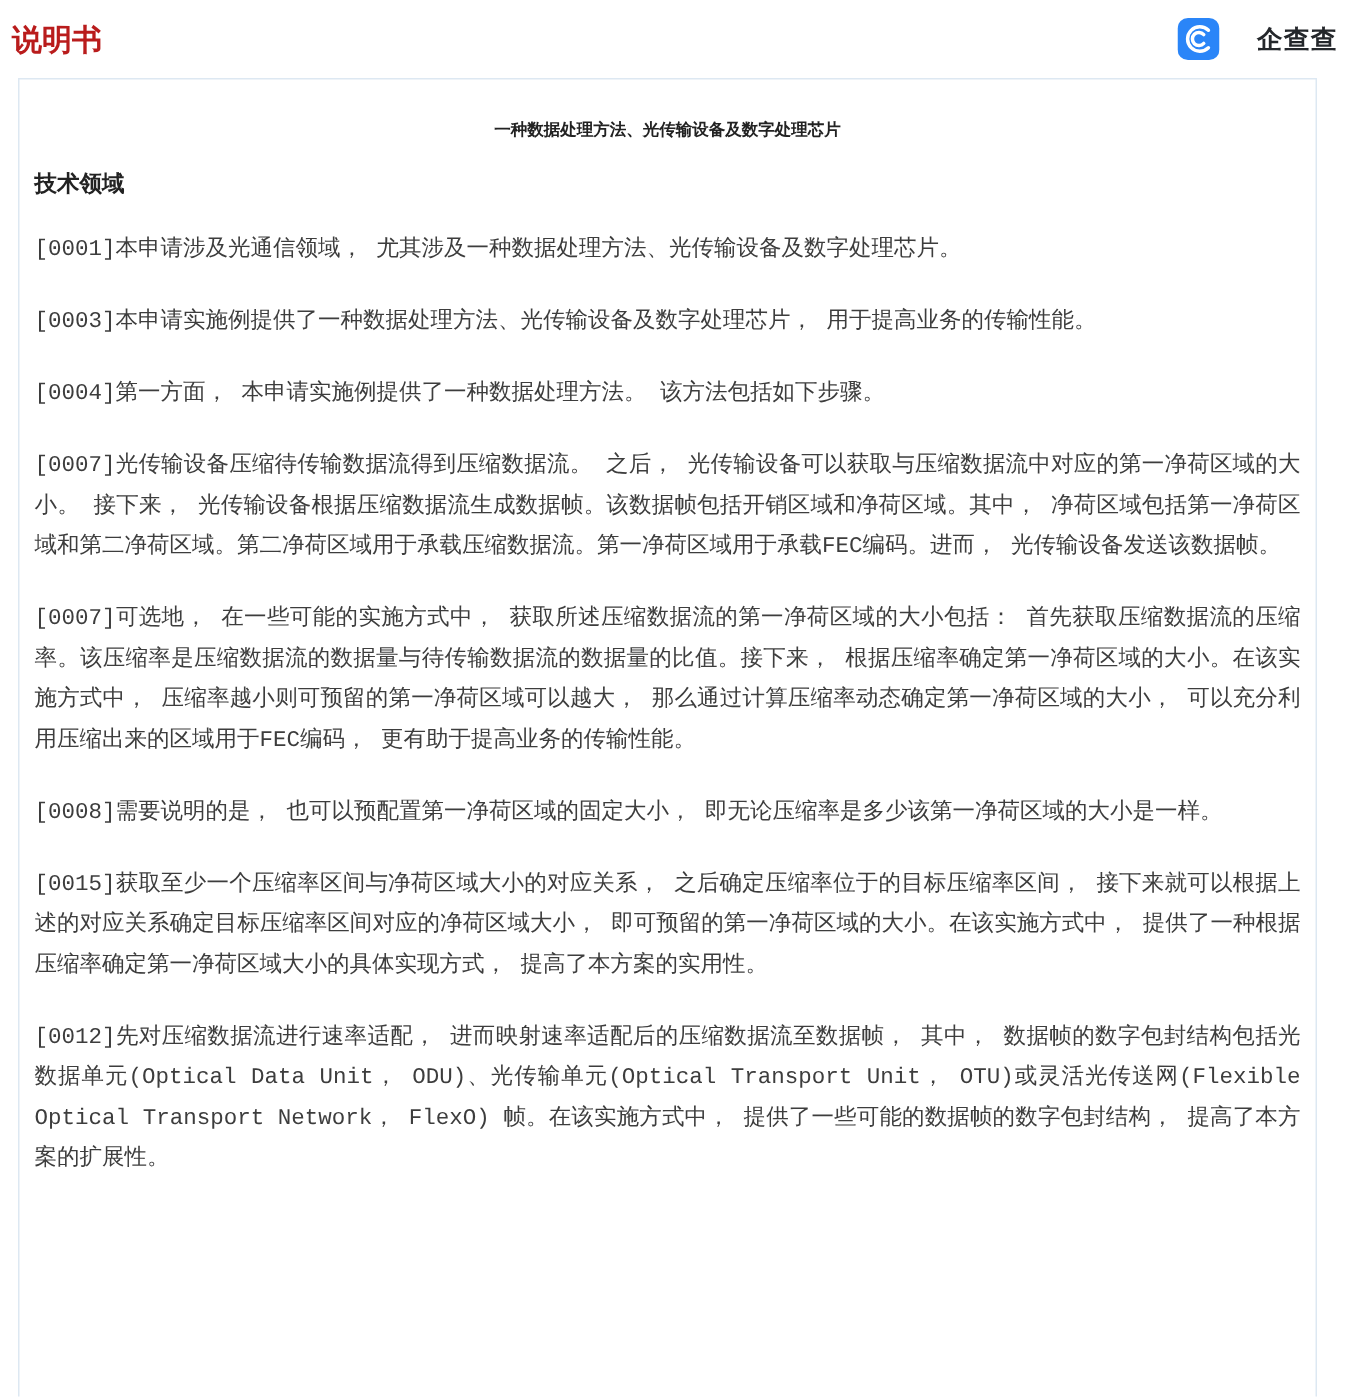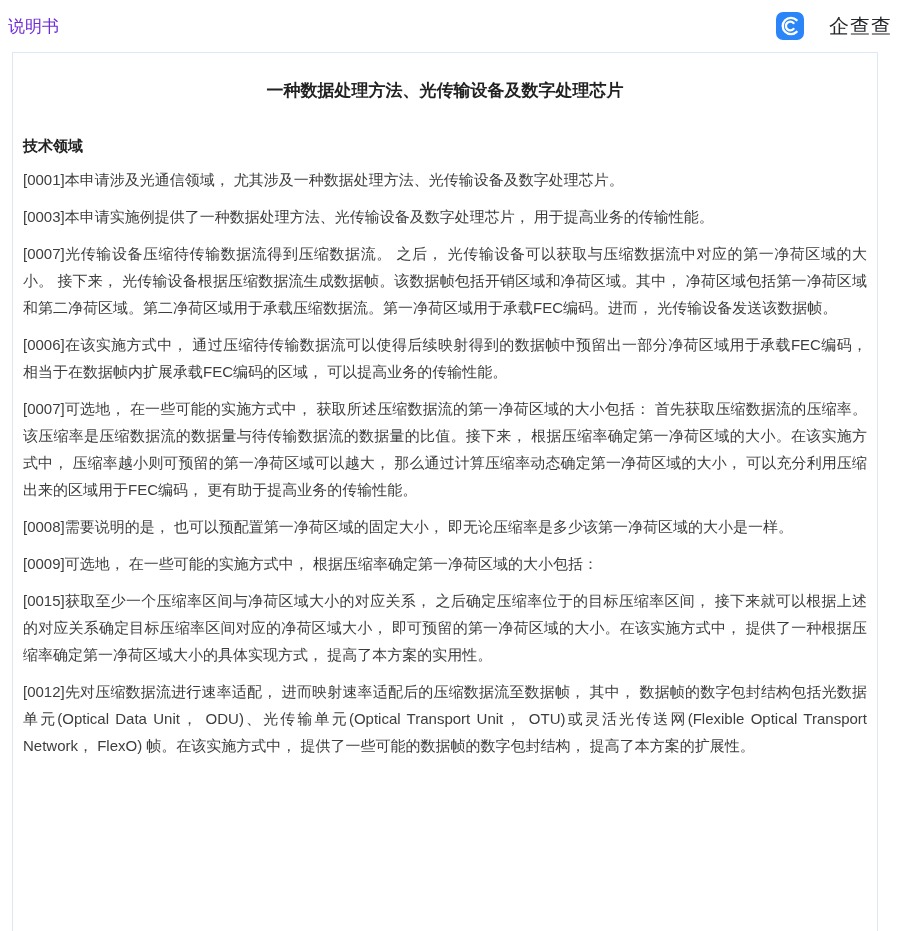--- a/index.html
+++ b/index.html
@@ -14,68 +14,69 @@
     font-family: "Liberation Sans", sans-serif;
   }
   .topbar {
     height: 52px;
     display: flex;
     align-items: center;
     justify-content: space-between;
     padding: 0 12px 0 8px;
   }
   .doc-type {
-    font-size: 17px;
-    font-weight: normal;
-    color: #6d28d9;
+    font-size: 20px;
+    font-weight: bold;
+    color: #b91c1c;
   }
   .logo {
     display: flex;
     align-items: center;
     gap: 5px;
     cursor: pointer;
   }
   .logo-icon {
     display: inline-flex;
     width: 28px;
     height: 28px;
   }
   .logo-text {
-    font-size: 20px;
-    font-weight: 400;
+    font-size: 17px;
+    font-weight: 700;
     color: #24272b;
     letter-spacing: 1px;
     margin-left: 20px;
   }
   .content {
     margin: 0 26px 0 12px;
     border: 1px solid #dde8f2;
     padding: 14px 10px 24px 10px;
     background: #ffffff;
     min-height: 900px;
   }
   .title {
     text-align: center;
-    font-size: 17px;
+    font-size: 11px;
     font-weight: bold;
     color: #222222;
     margin: 12px 0 10px 0;
   }
   .sec-heading {
     font-size: 15px;
     font-weight: bold;
     color: #222222;
-    margin: 35px 0 3px 0;
+    margin: 19px 0 3px 0;
   }
   .para {
     font-size: 15px;
     line-height: 27px;
     color: #3d3d3d;
     text-align: justify;
-    margin: 10px 0;
+    margin: 21px 0;
+    font-family: Liberation Mono, monospace;
   }
 </style>
 </head>
 <body>
 
 <div class="page">
 
   <header class="topbar">
     <div class="doc-type">说明书</div>
 
@@ -90,23 +91,22 @@
       <span class="logo-text">企查查</span>
     </div>
   </header>
 
   <main class="content">
     <h1 class="title">一种数据处理方法、光传输设备及数字处理芯片</h1>
     <div id="sections">
         <h2 class="sec-heading">技术领域</h2>
         <p class="para">[0001]本申请涉及光通信领域， 尤其涉及一种数据处理方法、光传输设备及数字处理芯片。</p>
         <p class="para">[0003]本申请实施例提供了一种数据处理方法、光传输设备及数字处理芯片， 用于提高业务的传输性能。</p>
+        <p class="para">[0004]第一方面， 本申请实施例提供了一种数据处理方法。 该方法包括如下步骤。</p>
         <p class="para">[0007]光传输设备压缩待传输数据流得到压缩数据流。 之后， 光传输设备可以获取与压缩数据流中对应的第一净荷区域的大小。 接下来， 光传输设备根据压缩数据流生成数据帧。该数据帧包括开销区域和净荷区域。其中， 净荷区域包括第一净荷区域和第二净荷区域。第二净荷区域用于承载压缩数据流。第一净荷区域用于承载FEC编码。进而， 光传输设备发送该数据帧。</p>
-        <p class="para">[0006]在该实施方式中， 通过压缩待传输数据流可以使得后续映射得到的数据帧中预留出一部分净荷区域用于承载FEC编码， 相当于在数据帧内扩展承载FEC编码的区域， 可以提高业务的传输性能。</p>
         <p class="para">[0007]可选地， 在一些可能的实施方式中， 获取所述压缩数据流的第一净荷区域的大小包括： 首先获取压缩数据流的压缩率。该压缩率是压缩数据流的数据量与待传输数据流的数据量的比值。接下来， 根据压缩率确定第一净荷区域的大小。在该实施方式中， 压缩率越小则可预留的第一净荷区域可以越大， 那么通过计算压缩率动态确定第一净荷区域的大小， 可以充分利用压缩出来的区域用于FEC编码， 更有助于提高业务的传输性能。</p>
         <p class="para">[0008]需要说明的是， 也可以预配置第一净荷区域的固定大小， 即无论压缩率是多少该第一净荷区域的大小是一样。</p>
-        <p class="para">[0009]可选地， 在一些可能的实施方式中， 根据压缩率确定第一净荷区域的大小包括：</p>
         <p class="para">[0015]获取至少一个压缩率区间与净荷区域大小的对应关系， 之后确定压缩率位于的目标压缩率区间， 接下来就可以根据上述的对应关系确定目标压缩率区间对应的净荷区域大小， 即可预留的第一净荷区域的大小。在该实施方式中， 提供了一种根据压缩率确定第一净荷区域大小的具体实现方式， 提高了本方案的实用性。</p>
         <p class="para">[0012]先对压缩数据流进行速率适配， 进而映射速率适配后的压缩数据流至数据帧， 其中， 数据帧的数字包封结构包括光数据单元(Optical Data Unit， ODU)、光传输单元(Optical Transport Unit， OTU)或灵活光传送网(Flexible Optical Transport Network， FlexO) 帧。在该实施方式中， 提供了一些可能的数据帧的数字包封结构， 提高了本方案的扩展性。</p>
       </div>
   </main>
 
 </div>
 
 </body></html>

